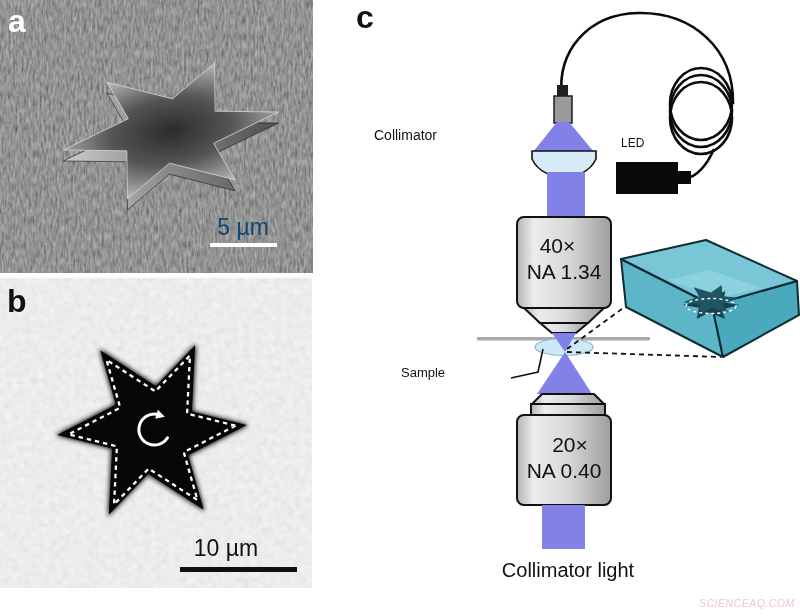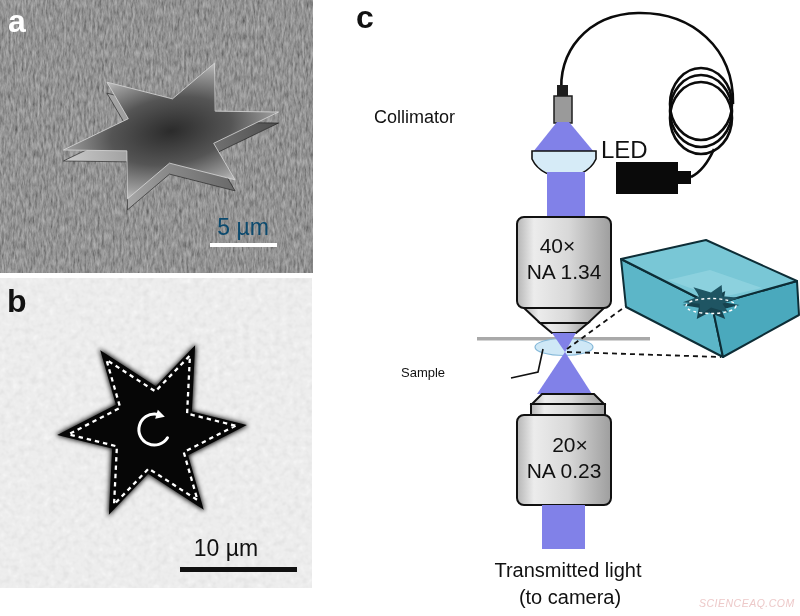--- a/index.html
+++ b/index.html
@@ -156,29 +156,28 @@
     <rect x="542" y="505" width="43" height="44" fill="#8181e8"></rect>
   </svg>
 
   <div class="t panel-label" style="left:8px;top:4px;color:#ffffff">a</div>
   <div class="t ctr" style="left:203px;top:215px;width:80px;font-size:23px;color:#0c4a6e">5 µm</div>
 
   <div class="t panel-label" style="left:7px;top:284px">b</div>
   <div class="t ctr" style="left:178px;top:536px;width:96px;font-size:23px">10 µm</div>
 
   <div class="t panel-label" style="left:356px;top:0px">c</div>
-  <div class="t" style="left:374px;top:108px;font-size:18px">Collimator</div>
-  <div class="t" style="left:601px;top:137px;font-size:24px">LED</div>
+  <div class="t" style="left:374px;top:128px;font-size:14px">Collimator</div>
+  <div class="t" style="left:621px;top:137px;font-size:12px">LED</div>
 
   <div class="t ctr" style="left:517px;top:234px;width:81px;font-size:21px">40×</div>
   <div class="t ctr" style="left:512px;top:260px;width:104px;font-size:21px">NA 1.34</div>
 
   <div class="t" style="left:401px;top:366px;font-size:13px">Sample</div>
 
   <div class="t ctr" style="left:517px;top:433px;width:106px;font-size:21px">20×</div>
-  <div class="t ctr" style="left:512px;top:459px;width:104px;font-size:21px">NA 0.23</div>
+  <div class="t ctr" style="left:512px;top:459px;width:104px;font-size:21px">NA 0.40</div>
 
-  <div class="t ctr" style="left:428px;top:559px;width:280px;font-size:20px">Transmitted light</div>
-  <div class="t ctr" style="left:428px;top:586px;width:284px;font-size:20px">(to camera)</div>
+  <div class="t ctr" style="left:428px;top:559px;width:280px;font-size:20px">Collimator light</div>
 
   <div class="t" style="left: 699px; top: 598px; font-size: 10.5px; letter-spacing: 0.5px; color: rgb(237, 201, 201); font-style: italic;">SCIENCEAQ.COM</div>
 
 </div>
 
 </body></html>

